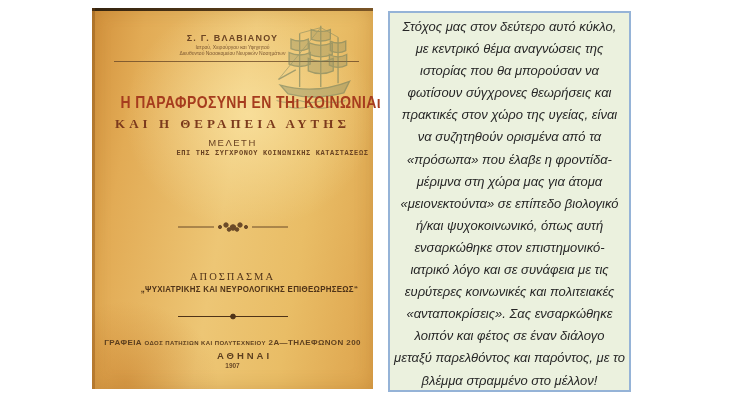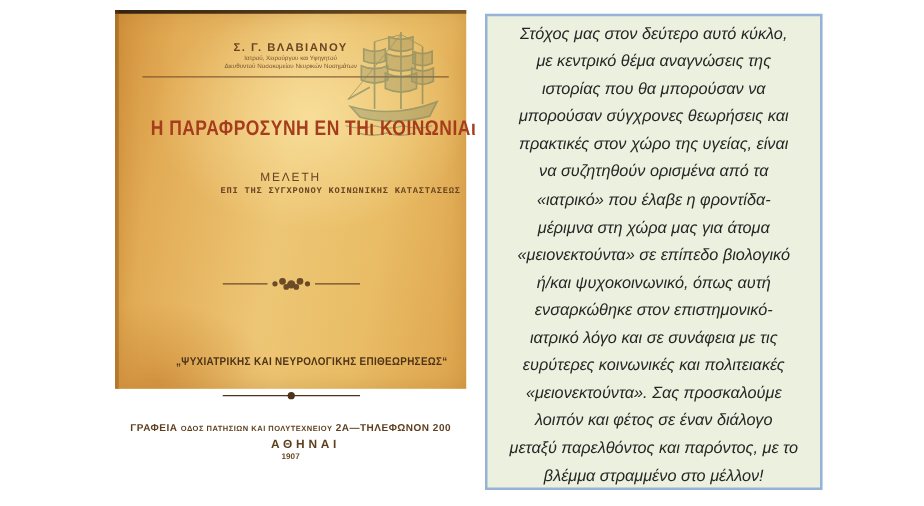--- a/index.html
+++ b/index.html
@@ -3,21 +3,21 @@
 <meta charset="utf-8">
 <style>
   html,body{margin:0;padding:0;background:#ffffff;}
   .stage{
     position:relative;width:739px;height:405px;background:#fff;
     font-family:"Liberation Sans","DejaVu Sans",sans-serif;overflow:hidden;
   }
 
   
   .cover{
-    position:absolute;left:92px;top:8px;width:281px;height:303px;
+    position:absolute;left:92px;top:8px;width:281px;height:381px;
     background:
       radial-gradient(ellipse 62% 42% at 56% 28%, rgba(255,238,178,.60), rgba(255,238,178,0) 72%),
       radial-gradient(ellipse 55% 35% at 12% 98%, rgba(189,110,28,.42), rgba(189,110,28,0) 60%),
       linear-gradient(100deg,#d2913c 0%,#e2ab55 16%,#edc675 48%,#e9bd66 72%,#dda34c 100%);
     box-shadow:inset 0 0 18px rgba(150,90,20,.25);
   }
   .cover::before{content:"";position:absolute;left:0;top:0;right:0;height:3px;
     background:linear-gradient(90deg,#33230f,#5c3f1b 60%,#7a5526);}
   .cover::after{content:"";position:absolute;left:0;top:0;bottom:0;width:3px;
     background:linear-gradient(180deg,rgba(120,70,15,.35),rgba(150,90,25,.45));}
@@ -48,21 +48,21 @@
 
   .divider{position:absolute;top:304px;left:50%;transform:translateX(-50%);width:110px;height:9px;}
 
   .address{top:330px;font-size:8px;font-weight:700;letter-spacing:.4px;color:#5d3f1e;}
   .address .small{font-size:6px;}
   .city{top:342px;font-size:9.5px;font-weight:700;letter-spacing:3px;color:#5d3f1e;margin-left:12px;}
   .year{top:354px;font-size:6.5px;font-weight:700;color:#6b4a28;}
 
   
   .textbox{
-    position:absolute;left:388px;top:11px;width:270px;height:381px;
+    position:absolute;left:388px;top:11px;width:243px;height:381px;
     box-sizing:border-box;
     background:var(--box-bg,#ebf1de);
     border:2px solid var(--box-border,#95b3d7);
     padding:3px 4px;
     color:var(--box-text,#262626);
     font-style:italic;
     font-size:13px;
   }
   .tb-line{line-height:22.1px;text-align:center;white-space:nowrap;}
 </style>
@@ -105,36 +105,38 @@
 
       <path d="M14,66 Q50,76 86,62 L80,74 Q50,82 22,75 Z" fill="#6e7d5e" fill-opacity=".55"></path>
 
       <path d="M10,82 q12,4 24,0 q12,4 24,0 q12,4 24,0" stroke-width="1"></path>
       <path d="M20,88 q12,4 24,0 q12,4 24,0" stroke-width="1"></path>
     </svg>
 
     <div class="cv title1">
       <span class="squeeze">Η ΠΑΡΑΦΡΟΣΥΝΗ ΕΝ ΤΗι ΚΟΙΝΩΝΙΑι</span>
     </div>
+    <div class="cv title2">ΚΑΙ Η ΘΕΡΑΠΕΙΑ ΑΥΤΗΣ</div>
 
     <div class="cv study">ΜΕΛΕΤΗ</div>
     <div class="cv study-sub">ΕΠΙ ΤΗΣ ΣΥΓΧΡΟΝΟΥ ΚΟΙΝΩΝΙΚΗΣ ΚΑΤΑΣΤΑΣΕΩΣ</div>
 
     <svg class="ornament" viewBox="0 0 110 14" fill="#6b4a28" stroke="#6b4a28">
       <line x1="0" y1="7" x2="36" y2="7" stroke-width="1"></line>
       <line x1="74" y1="7" x2="110" y2="7" stroke-width="1"></line>
       <circle cx="42" cy="7" r="1.6"></circle>
       <circle cx="48" cy="5" r="2.2"></circle>
       <circle cx="55" cy="7.5" r="2.8"></circle>
       <circle cx="62" cy="5" r="2.2"></circle>
       <circle cx="68" cy="7" r="1.6"></circle>
       <circle cx="51" cy="9.5" r="1.8"></circle>
       <circle cx="59" cy="9.5" r="1.8"></circle>
     </svg>
 
+    <div class="cv excerpt">ΑΠΟΣΠΑΣΜΑ</div>
     <div class="cv excerpt-src">
       <span class="squeeze">„ΨΥΧΙΑΤΡΙΚΗΣ ΚΑΙ ΝΕΥΡΟΛΟΓΙΚΗΣ ΕΠΙΘΕΩΡΗΣΕΩΣ“</span>
     </div>
 
     <svg class="divider" viewBox="0 0 110 9" stroke="#4f3318" fill="#4f3318">
       <line x1="0" y1="4.5" x2="110" y2="4.5" stroke-width="1"></line>
       <circle cx="55" cy="4.5" r="2.4"></circle>
     </svg>
 
     <div class="cv address">
@@ -143,29 +145,29 @@
       <span>2Α—ΤΗΛΕΦΩΝΟΝ 200</span>
     </div>
     <div class="cv city">ΑΘΗΝΑΙ</div>
     <div class="cv year">1907</div>
   </div>
 
   <div class="textbox">
       <div class="tb-line">Στόχος μας στον δεύτερο αυτό κύκλο,</div>
       <div class="tb-line">με κεντρικό θέμα αναγνώσεις της</div>
       <div class="tb-line">ιστορίας που θα μπορούσαν να</div>
-      <div class="tb-line">μπορούσαν σύγχρονες θεωρήσεις και</div>
+      <div class="tb-line">φωτίσουν σύγχρονες θεωρήσεις και</div>
       <div class="tb-line">πρακτικές στον χώρο της υγείας, είναι</div>
       <div class="tb-line">να συζητηθούν ορισμένα από τα</div>
-      <div class="tb-line">«ιατρικό» που έλαβε η φροντίδα-</div>
+      <div class="tb-line">«πρόσωπα» που έλαβε η φροντίδα-</div>
       <div class="tb-line">μέριμνα στη χώρα μας για άτομα</div>
       <div class="tb-line">«μειονεκτούντα» σε επίπεδο βιολογικό</div>
       <div class="tb-line">ή/και ψυχοκοινωνικό, όπως αυτή</div>
       <div class="tb-line">ενσαρκώθηκε στον επιστημονικό-</div>
       <div class="tb-line">ιατρικό λόγο και σε συνάφεια με τις</div>
       <div class="tb-line">ευρύτερες κοινωνικές και πολιτειακές</div>
-      <div class="tb-line">«μειονεκτούντα».  Σας προσκαλούμε</div>
+      <div class="tb-line">«ανταποκρίσεις».  Σας ενσαρκώθηκε</div>
       <div class="tb-line">λοιπόν και φέτος σε έναν διάλογο</div>
       <div class="tb-line">μεταξύ παρελθόντος και παρόντος, με το</div>
       <div class="tb-line">βλέμμα στραμμένο στο μέλλον!</div>
     </div>
 
 </div>
 
 </body></html>

